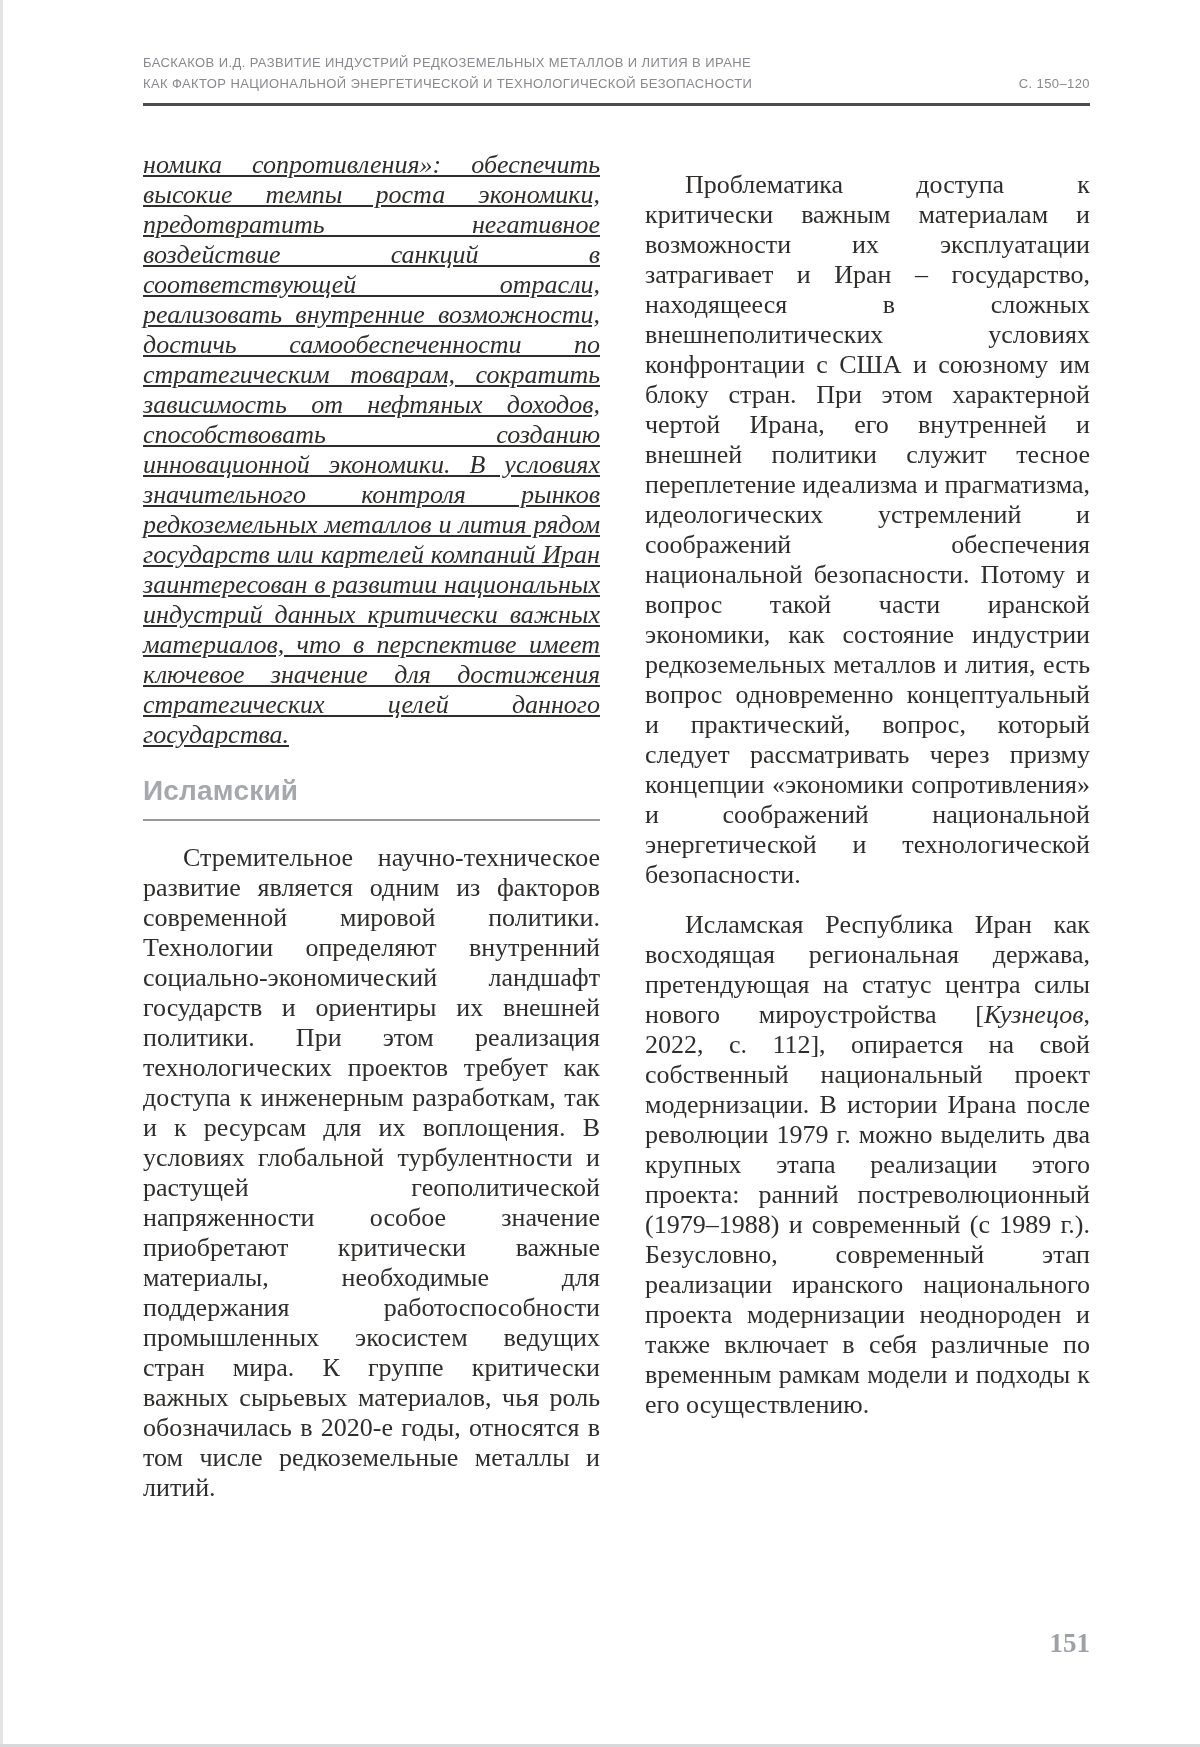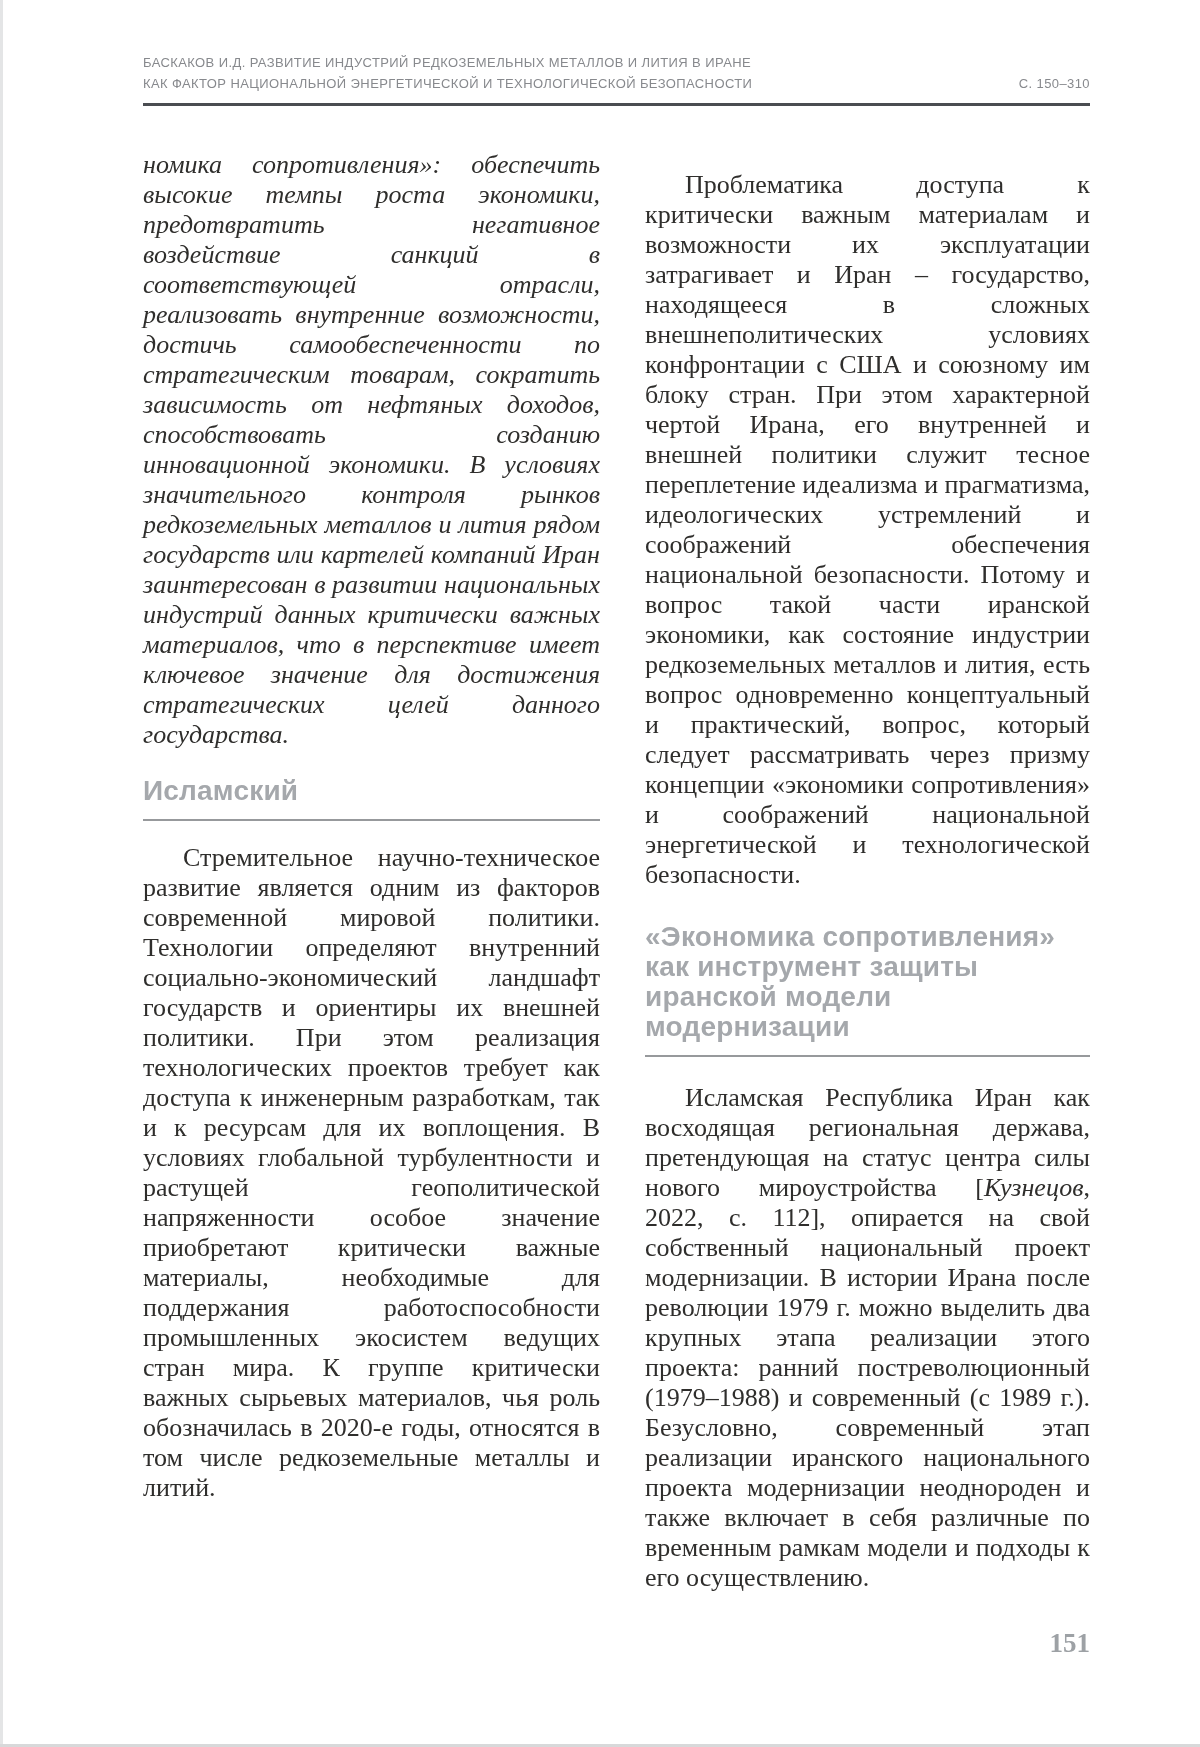--- a/index.html
+++ b/index.html
@@ -41,21 +41,21 @@
     display:flex;gap:45px;align-items:flex-start;
   }
   .col{font-size:26px;line-height:30px;text-align:justify;}
   .col-left{width:457px;}
   .col-right{width:445px;}
 
   p.block{margin:0;}
   p.block .i{font-style:italic;}
   p.block .b{font-weight:bold;font-style:normal;}
   p.indent{text-indent:40px;margin-top:20px;}
-  p.variant-abstract{font-style:italic;}
+  p.variant-abstract{font-style:italic;text-decoration:underline;}
   p.variant-keywords{margin-top:30px;}
 
   .section-heading{
     font-family:"Liberation Sans","DejaVu Sans",sans-serif;
     font-weight:bold;
     font-size:28px;line-height:30px;
     color:var(--heading-color);
     text-align:left;
     border-bottom:2px solid var(--rule-light);
     padding-bottom:13px;
@@ -74,32 +74,28 @@
 </style>
 </head>
 <body>
 
 <div class="edge-left"></div>
 <div class="edge-bottom"></div>
 
 <header class="page-header">
   <div class="titles">БАСКАКОВ И.Д. РАЗВИТИЕ ИНДУСТРИЙ РЕДКОЗЕМЕЛЬНЫХ МЕТАЛЛОВ И ЛИТИЯ В ИРАНЕ
 КАК ФАКТОР НАЦИОНАЛЬНОЙ ЭНЕРГЕТИЧЕСКОЙ И ТЕХНОЛОГИЧЕСКОЙ БЕЗОПАСНОСТИ</div>
-  <div class="range">С. 150–310</div>
+  <div class="range">С. 150–120</div>
 </header>
 
 <main class="columns">
   <div class="col col-left">
       <p class="block variant-abstract"><span class="i">номика сопротивления»: обеспечить высокие темпы роста экономики, предотвратить негативное воздействие санкций в соответствующей отрасли, реализовать внутренние возможности, достичь самообеспеченности по стратегическим товарам, сократить зависимость от нефтяных доходов, способствовать созданию инновационной экономики. В условиях значительного контроля рынков редкоземельных металлов и лития рядом государств или картелей компаний Иран заинтересован в развитии национальных индустрий данных критически важных материалов, что в перспективе имеет ключевое значение для достижения стратегических целей данного государства.</span></p>
       <div class="section-heading">Исламский</div>
       <p class="block variant-body indent"><span class="">Стремительное научно-техническое развитие является одним из факторов современной мировой политики. Технологии определяют внутренний социально-экономический ландшафт государств и ориентиры их внешней политики. При этом реализация технологических проектов требует как доступа к инженерным разработкам, так и к ресурсам для их воплощения. В условиях глобальной турбулентности и растущей геополитической напряженности особое значение приобретают критически важные материалы, необходимые для поддержания работоспособности промышленных экосистем ведущих стран мира. К группе критически важных сырьевых материалов, чья роль обозначилась в 2020-е годы, относятся в том числе редкоземельные металлы и литий.</span></p>
     </div>
   <div class="col col-right">
       <p class="block variant-body indent"><span class="">Проблематика доступа к критически важным материалам и возможности их эксплуатации затрагивает и Иран – государство, находящееся в сложных внешнеполитических условиях конфронтации с США и союзному им блоку стран. При этом характерной чертой Ирана, его внутренней и внешней политики служит тесное переплетение идеализма и прагматизма, идеологических устремлений и соображений обеспечения национальной безопасности. Потому и вопрос такой части иранской экономики, как состояние индустрии редкоземельных металлов и лития, есть вопрос одновременно концептуальный и практический, вопрос, который следует рассматривать через призму концепции «экономики сопротивления» и соображений национальной энергетической и технологической безопасности.</span></p>
-      <div class="section-heading">«Экономика сопротивления»
-как инструмент защиты
-иранской модели
-модернизации</div>
       <p class="block variant-body indent"><span class="">Исламская Республика Иран как восходящая региональная держава, претендующая на статус центра силы нового мироустройства [</span><span class="i">Кузнецов</span><span class="">, 2022, с. 112], опирается на свой собственный национальный проект модернизации. В истории Ирана после революции 1979 г. можно выделить два крупных этапа реализации этого проекта: ранний постреволюционный (1979–1988) и современный (с 1989 г.). Безусловно, современный этап реализации иранского национального проекта модернизации неоднороден и также включает в себя различные по временным рамкам модели и подходы к его осуществлению.</span></p>
     </div>
 </main>
 
 <div class="page-number">151</div>
 
 </body></html>

